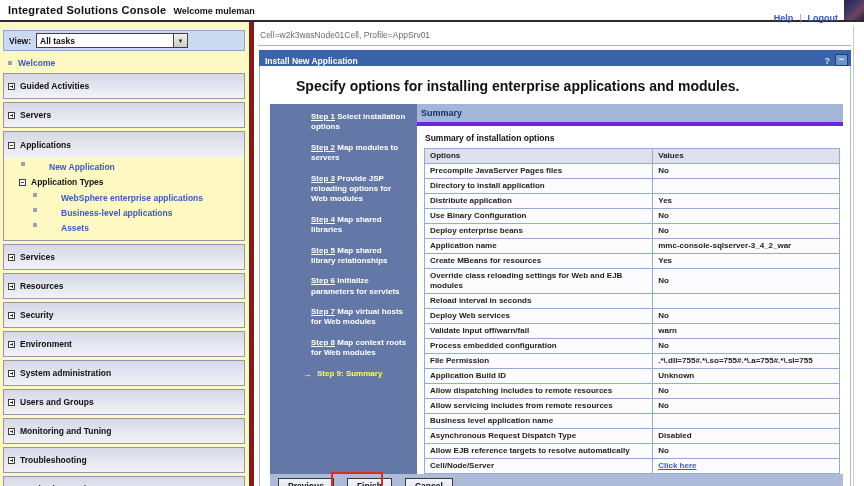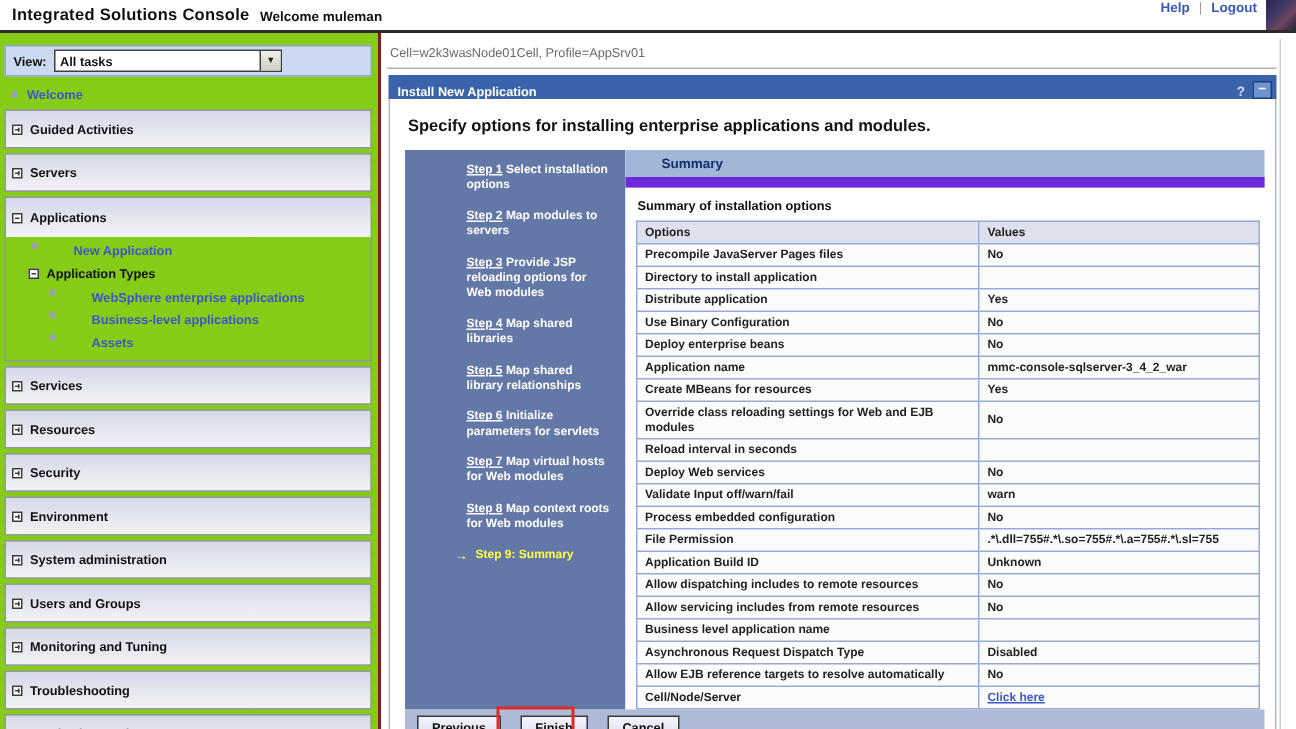--- a/index.html
+++ b/index.html
@@ -6,30 +6,30 @@
   html,body { margin:0; padding:0; }
   body {
     width:864px; height:486px; overflow:hidden; background:#fff;
     font-family:"Liberation Sans", sans-serif; color:#111; position:relative;
   }
   
   .header { height:22px; background:#fff; border-bottom:2px solid #2b2b2b;
     display:flex; align-items:center; position:relative; }
   .header-title { font-size:11px; font-weight:bold; margin-left:8px; letter-spacing:.2px; }
   .header-welcome { font-size:9px; font-weight:bold; margin-left:7px; margin-top:1px; }
-  .header-links { position:absolute; right:26px; top:0; display:flex; align-items:flex-start; gap:6px;
+  .header-links { position:absolute; right:26px; top:13px; display:flex; align-items:flex-start; gap:6px;
     font-size:9px; font-weight:bold; }
   .hlink { color:#3a57c0; cursor:pointer; }
   .hsep { color:#999; font-weight:normal; }
   .banner-graphic { position:absolute; right:0; top:0; width:20px; height:20px;
     background:linear-gradient(135deg,#26264e 0%,#3d3566 35%,#6e4560 65%,#23233f 100%); }
   
   .layout { display:flex; height:464px; align-items:stretch; }
   
-  .sidebar { width:254px; flex:none; border-right:2px solid #7f1d1d; padding:8px 4px 0 3px; background:#84cc16; }
+  .sidebar { width:254px; flex:none; border-right:5px solid #7f1d1d; padding:8px 4px 0 3px; background:#fef9c3; }
   .view-row { background:#cbdaf1; border:1px solid #8aa5d6; height:21px; display:flex;
     align-items:center; padding:0 5px; gap:5px; }
   .view-label { font-size:8.5px; font-weight:bold; }
   .fake-select { background:#fff; border:1px solid #404040; height:15px; width:152px;
     display:flex; align-items:center; justify-content:space-between; cursor:pointer; }
   .fake-select .val { font-size:8.5px; font-weight:bold; padding-left:3px; }
   .dd-btn { width:14px; height:13px; background:linear-gradient(#f2f1ec,#cfccc2); border-left:1px solid #404040;
     display:flex; align-items:center; justify-content:center; font-size:6px; color:#222; }
   .nav { margin-top:5px; }
   .nav-welcome { display:flex; align-items:center; gap:6px; padding:2px 0 5px 5px; cursor:pointer; }
@@ -54,31 +54,31 @@
   .breadcrumb { color:#6a6a6a; font-size:8.5px; padding:8px 0 5px 2px;
     border-bottom:1px solid #b0b0b0; margin-right:13px; }
   .panel { margin:4px 13px 0 1px; }
   .panel-titlebar { background:#3b63ac; height:16px; display:flex; align-items:flex-end;
     color:#fff; font-size:8.5px; font-weight:bold; padding:0 3px 0 6px; }
   .panel-titlebar .spacer { flex:1; }
   .help-q { color:#cfe0ff; font-size:9px; font-weight:bold; margin-right:5px; cursor:pointer; }
   .min-btn { background:#6e93cf; border:1px solid #1d3f7f; color:#fff; width:13px; height:12px;
     font-size:9px; line-height:9px; text-align:center; cursor:pointer; }
   .panel-body { border:1px solid #aab8d4; border-top:none; background:#fff; padding:8px 7px 6px 10px; }
-  .instruction { font-size:11px; font-weight:bold; padding:4px 0 10px 2px; }
+  .instruction { font-size:14px; font-weight:bold; padding:4px 0 10px 2px;margin-left:24px; }
   
   .wizard { display:flex; align-items:stretch; }
   .steps-col { width:147px; flex:none; background:#6478a8; color:#fff; padding-top:3px;padding-left:28px; }
   .step { font-size:8px; font-weight:bold; line-height:1.3; padding:5px 10px 5px 13px; }
   .step-link { text-decoration:underline; cursor:pointer; }
   .step-active { color:#ffff44; display:flex; gap:5px; padding-left:5px; }
   .arrow-icon { font-size:9px; }
   .summary-col { flex:1; display:flex; flex-direction:column; background:#fff; }
-  .summary-header { background:#a4b6d8; border-bottom:7px solid #6d28d9; color:#14306a;
-    font-size:9px; font-weight:bold; padding:4px 0 4px 24px; }
+  .summary-header { background:#a4b6d8; border-bottom:4px solid #6d28d9; color:#14306a;
+    font-size:9px; font-weight:bold; padding:4px 0 4px 4px; }
   .summary-body { padding:5px 3px 0 7px; }
   .summary-sub { font-size:8.5px; font-weight:bold; padding:2px 0 5px 1px; }
   table.summary { width:100%; border-collapse:collapse; }
   table.summary th, table.summary td { border:1px solid #95abd3; font-size:8px; font-weight:bold;
     color:#222; text-align:left; padding:2px 5px; line-height:1.25; }
   table.summary th { background:#dfe0ee; }
   table.summary td { background:#fcfcfe; }
   td.opt { width:55%; }
   .cell-link { color:#3b57c8; text-decoration:underline; cursor:pointer; }
   

